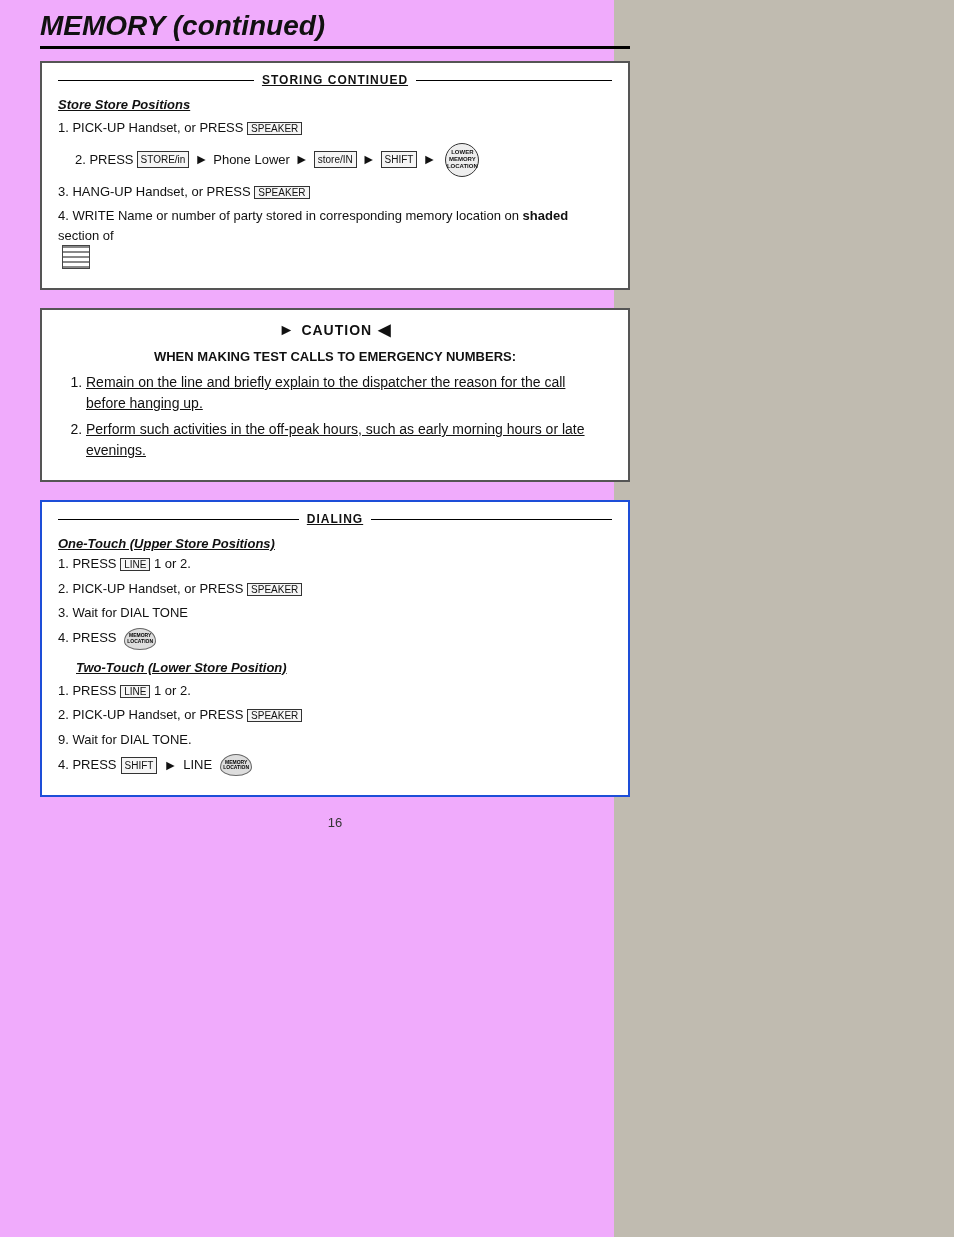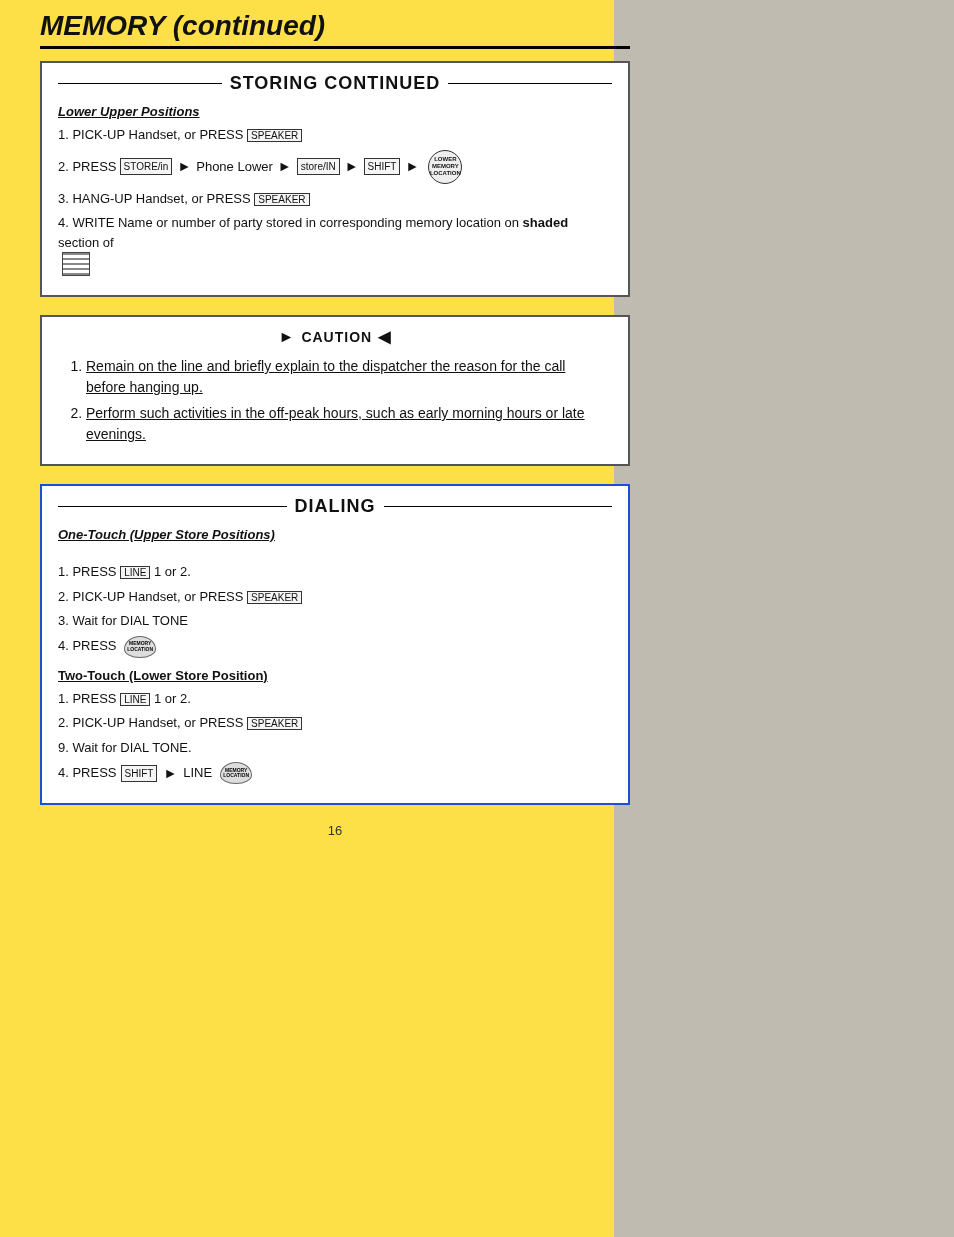--- a/index.html
+++ b/index.html
@@ -21,27 +21,28 @@
     }
     .section-box {
       border: 2px solid #555;
       margin-bottom: 18px;
       padding: 10px 16px 14px;
       background: #fff;
     }
     .section-title {
       text-align: center;
       font-weight: bold;
-      font-size: 18px;
+      font-size: 12px;
       letter-spacing: 1px;
       margin-bottom: 10px;
       display: flex;
       align-items: center;
       justify-content: center;
       gap: 8px;
+      text-decoration: underline;
     }
     .section-title::before,
     .section-title::after {
       content: '';
       flex: 1;
       height: 1px;
       background: #000;
     }
     .subsection-title {
       font-weight: bold;
@@ -156,29 +157,31 @@
     .dialing-box {
       border: 2px solid #1d4ed8;
       margin-bottom: 18px;
       padding: 10px 16px 14px;
       background: #fff;
     }
     .one-touch-title {
       font-weight: bold;
       font-style: italic;
       text-decoration: underline;
-      margin-bottom: 20px;
+      margin-bottom: 3px;
       font-size: 13px;
     }
     .two-touch-title {
       font-weight: bold;
+      font-style: italic;
       text-decoration: underline;
       margin-top: 10px;
       margin-bottom: 6px;
       font-size: 13px;
+      margin-left: 18px;
     }
     .memory-location-icon {
       display: inline-flex;
       flex-direction: column;
       align-items: center;
       justify-content: center;
       background: #ddd;
       border: 1px solid #666;
       border-radius: 50% 50% 50% 50% / 60% 60% 40% 40%;
       width: 32px;
@@ -196,58 +199,59 @@
     .page-number {
       text-align: center;
       font-size: 13px;
       margin-top: 4px;
       color: #333;
     }
     .layout {
       position: relative;
       width: 954px;
       min-height: 1237px;
-      background: #fde047;
+      background: #f0abfc;
     }
     .content-col {
       position: absolute;
       left: 40px;
       top: 10px;
       width: 590px;
     }
     .right-texture {
       position: absolute;
       right: 0;
       top: 0;
       width: 340px;
       min-height: 1237px;
       background: #c0bbb0;
     }
     .store-step2 {
       display: flex;
       align-items: center;
       flex-wrap: nowrap;
       gap: 3px;
+      margin-left: 17px;
     }
   </style>
 </head>
 <body>
 
 <div class="layout">
   <div class="right-texture"></div>
   <div class="content-col">
 
     <div class="page-title">MEMORY (continued)</div>
 
     <div class="section-box">
       <div class="section-title">
         <span>STORING CONTINUED</span>
       </div>
 
-      <div class="subsection-title">Lower Upper Positions</div>
+      <div class="subsection-title">Store Store Positions</div>
 
       <ul class="step-list">
 
         <li>
           <span>1. PICK-UP Handset, or PRESS <kbd>SPEAKER</kbd></span>
         </li>
 
         <li>
           <div class="store-step2">
             <span>2. PRESS</span>
@@ -279,20 +283,21 @@
         </li>
       </ul>
     </div>
 
     <div class="caution-box">
       <div class="caution-title">
         <span class="caution-arrow-right">►</span>
         <span>CAUTION</span>
         <span class="caution-arrow-left">◀</span>
       </div>
+      <div class="caution-subtitle">WHEN MAKING TEST CALLS TO EMERGENCY NUMBERS:</div>
       <ol class="caution-list">
         <li>Remain on the line and briefly explain to the dispatcher the reason for the call before hanging up.</li>
         <li>Perform such activities in the off-peak hours, such as early morning hours or late evenings.</li>
       </ol>
     </div>
 
     <div class="dialing-box">
       <div class="section-title">
         <span>DIALING</span>
       </div>

